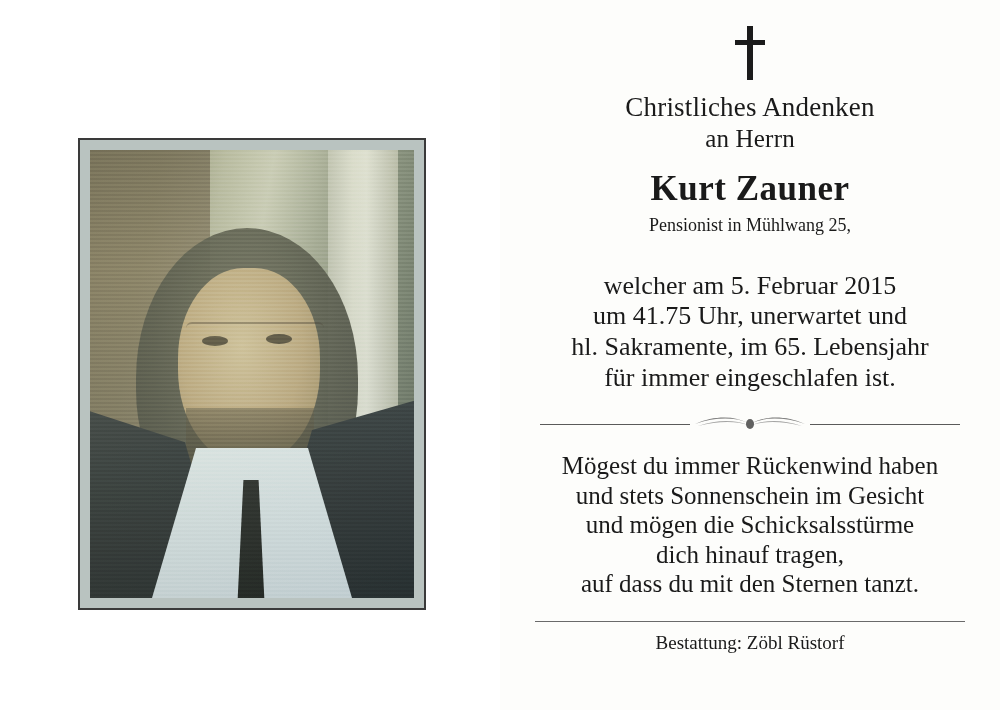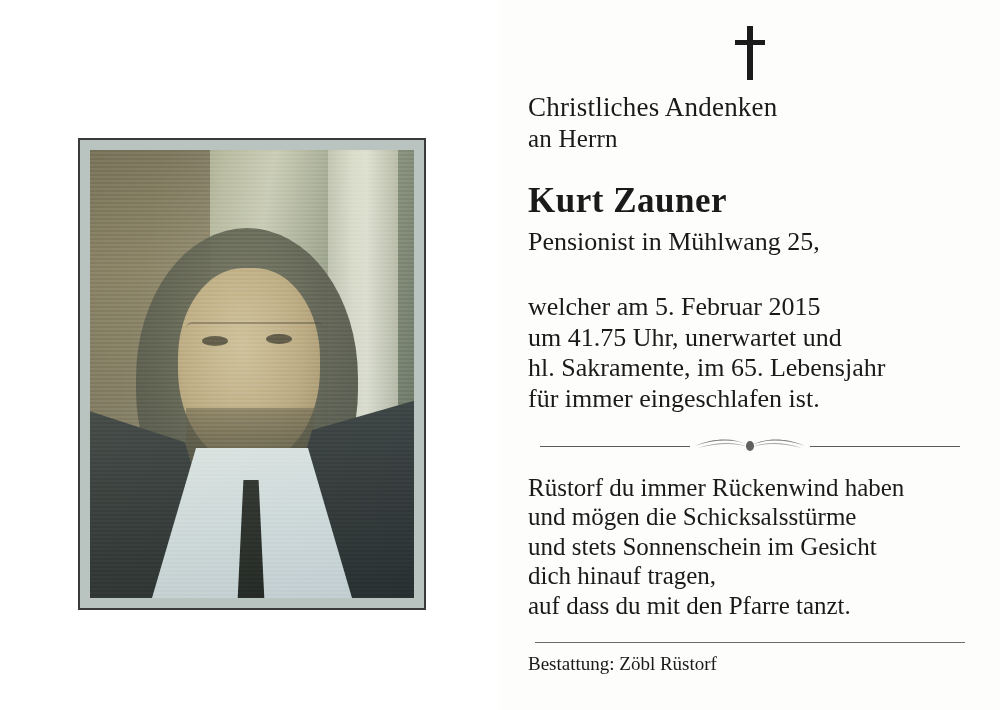--- a/index.html
+++ b/index.html
@@ -168,21 +168,21 @@
     inset: 0;
     background: linear-gradient(135deg, rgba(200,210,160,.22), rgba(120,150,140,.18));
   }
   
   .right-panel {
     width: 500px;
     height: 576px;
     position: relative;
     padding: 0 28px;
     box-sizing: border-box;
-    text-align: left;
+    text-align: center;
   }
   .cross {
     margin: 26px auto 12px;
     width: 34px;
     height: 54px;
     position: relative;
   }
   .cross:before, .cross:after {
     content: "";
     position: absolute;
@@ -205,25 +205,25 @@
   }
   .memoriam {
     font-size: 27px;
     letter-spacing: .2px;
   }
   .memoriam .l2 { font-size: 25px; }
   .name {
     font-size: 35px;
     font-weight: bold;
     letter-spacing: .5px;
-    margin-top: 28px;
+    margin-top: 16px;
     white-space: nowrap;
   }
   .role {
-    font-size: 26px;
+    font-size: 18px;
     margin-top: 6px;
   }
   .body-block {
     margin-top: 34px;
     font-size: 26px;
     line-height: 1.34;
   }
   .divider {
     margin: 22px auto 18px;
     width: 420px;
@@ -315,25 +315,25 @@
       <svg class="orn" width="120" height="18" viewBox="0 0 120 18">
         <path d="M5 9 C25 2, 45 2, 58 8 C45 1, 25 0, 5 9 Z" fill="#4a4a4a" opacity=".75"></path>
         <path d="M115 9 C95 2, 75 2, 62 8 C75 1, 95 0, 115 9 Z" fill="#4a4a4a" opacity=".75"></path>
         <path d="M8 11 C28 6, 46 6, 58 10 C46 5, 28 4, 8 11 Z" fill="#6a6a6a" opacity=".6"></path>
         <path d="M112 11 C92 6, 74 6, 62 10 C74 5, 92 4, 112 11 Z" fill="#6a6a6a" opacity=".6"></path>
         <ellipse cx="60" cy="9" rx="4" ry="5" fill="#3a3a3a" opacity=".8"></ellipse>
       </svg>
     </div>
 
     <div class="verse">
-      <div class="line">Rüstorf du immer Rückenwind haben</div>
+      <div class="line">Mögest du immer Rückenwind haben</div>
+      <div class="line">und stets Sonnenschein im Gesicht</div>
       <div class="line">und mögen die Schicksalsstürme</div>
-      <div class="line">und stets Sonnenschein im Gesicht</div>
       <div class="line">dich hinauf tragen,</div>
-      <div class="line">auf dass du mit den Pfarre tanzt.</div>
+      <div class="line">auf dass du mit den Sternen tanzt.</div>
     </div>
 
     <div class="rule-bottom"></div>
 
     <div class="footer">Bestattung: Zöbl Rüstorf</div>
 
   </div>
 </div>
 
 </body></html>

